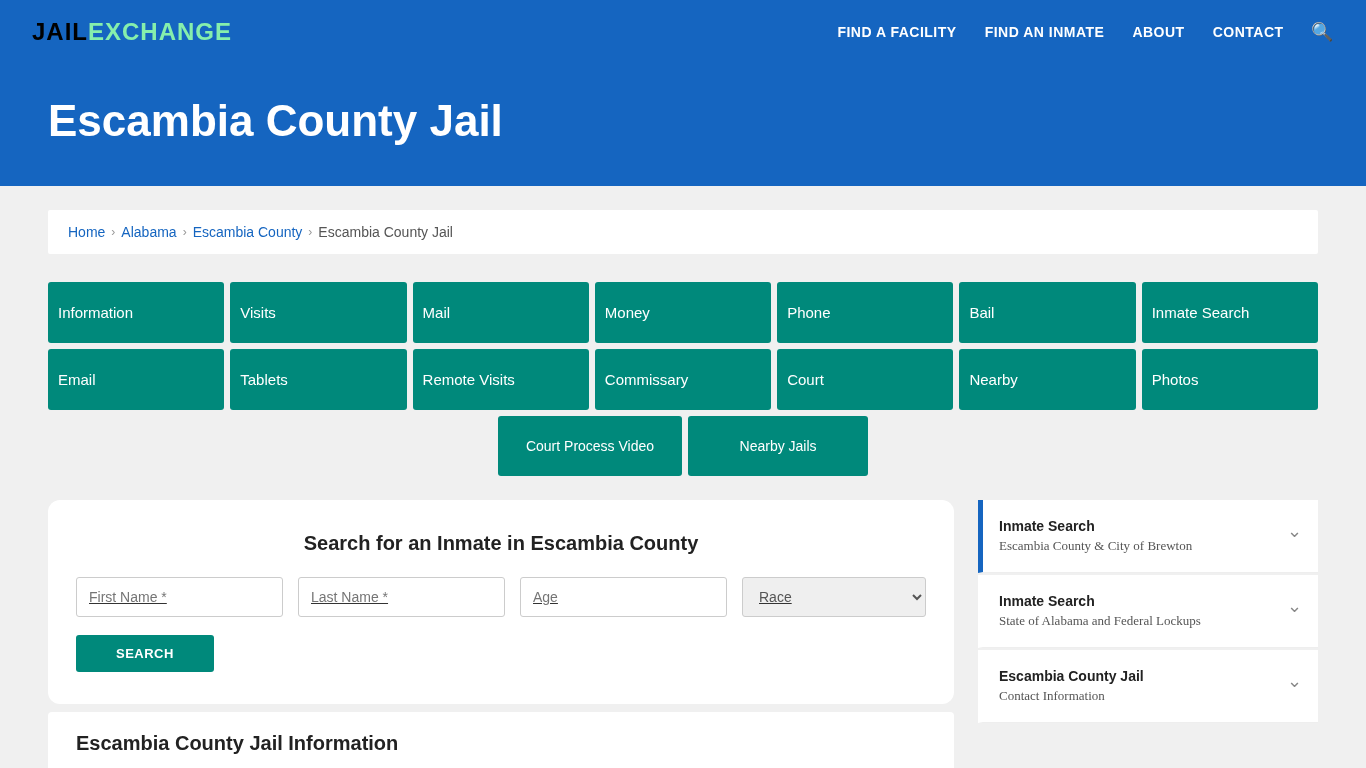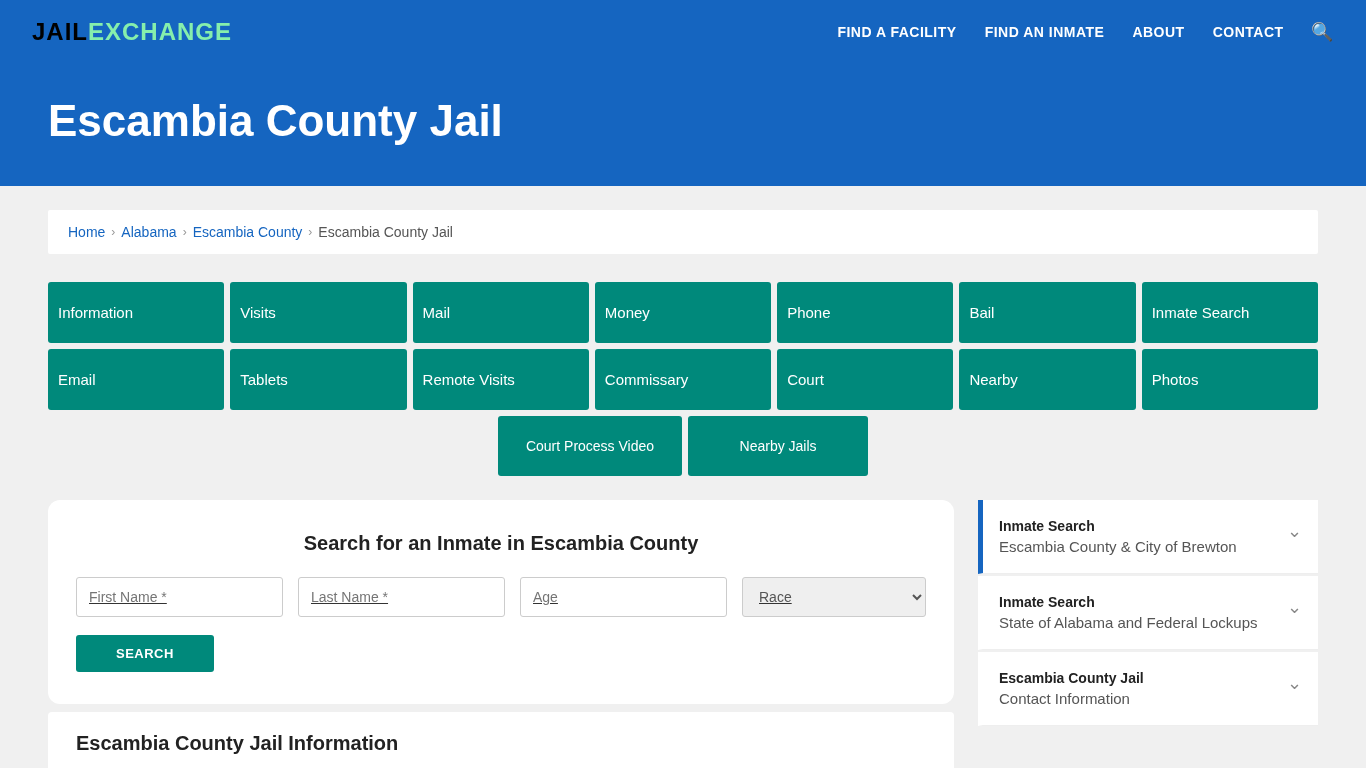--- a/index.html
+++ b/index.html
@@ -204,22 +204,23 @@
     .sidebar-item.active-border {
       border-left: 5px solid #1565c0;
     }
     .sidebar-item-text .title {
       font-size: 14px;
       font-weight: 700;
       color: #222;
       margin-bottom: 4px;
     }
     .sidebar-item-text .subtitle {
-      font-size: 15px;
+      font-size: 13px;
       color: #555;
+      font-family: Liberation Serif, serif;
     }
     .sidebar-chevron {
       font-size: 18px;
       color: #888;
       margin-top: 2px;
     }
 
     
     .left-col {
       flex: 1;

